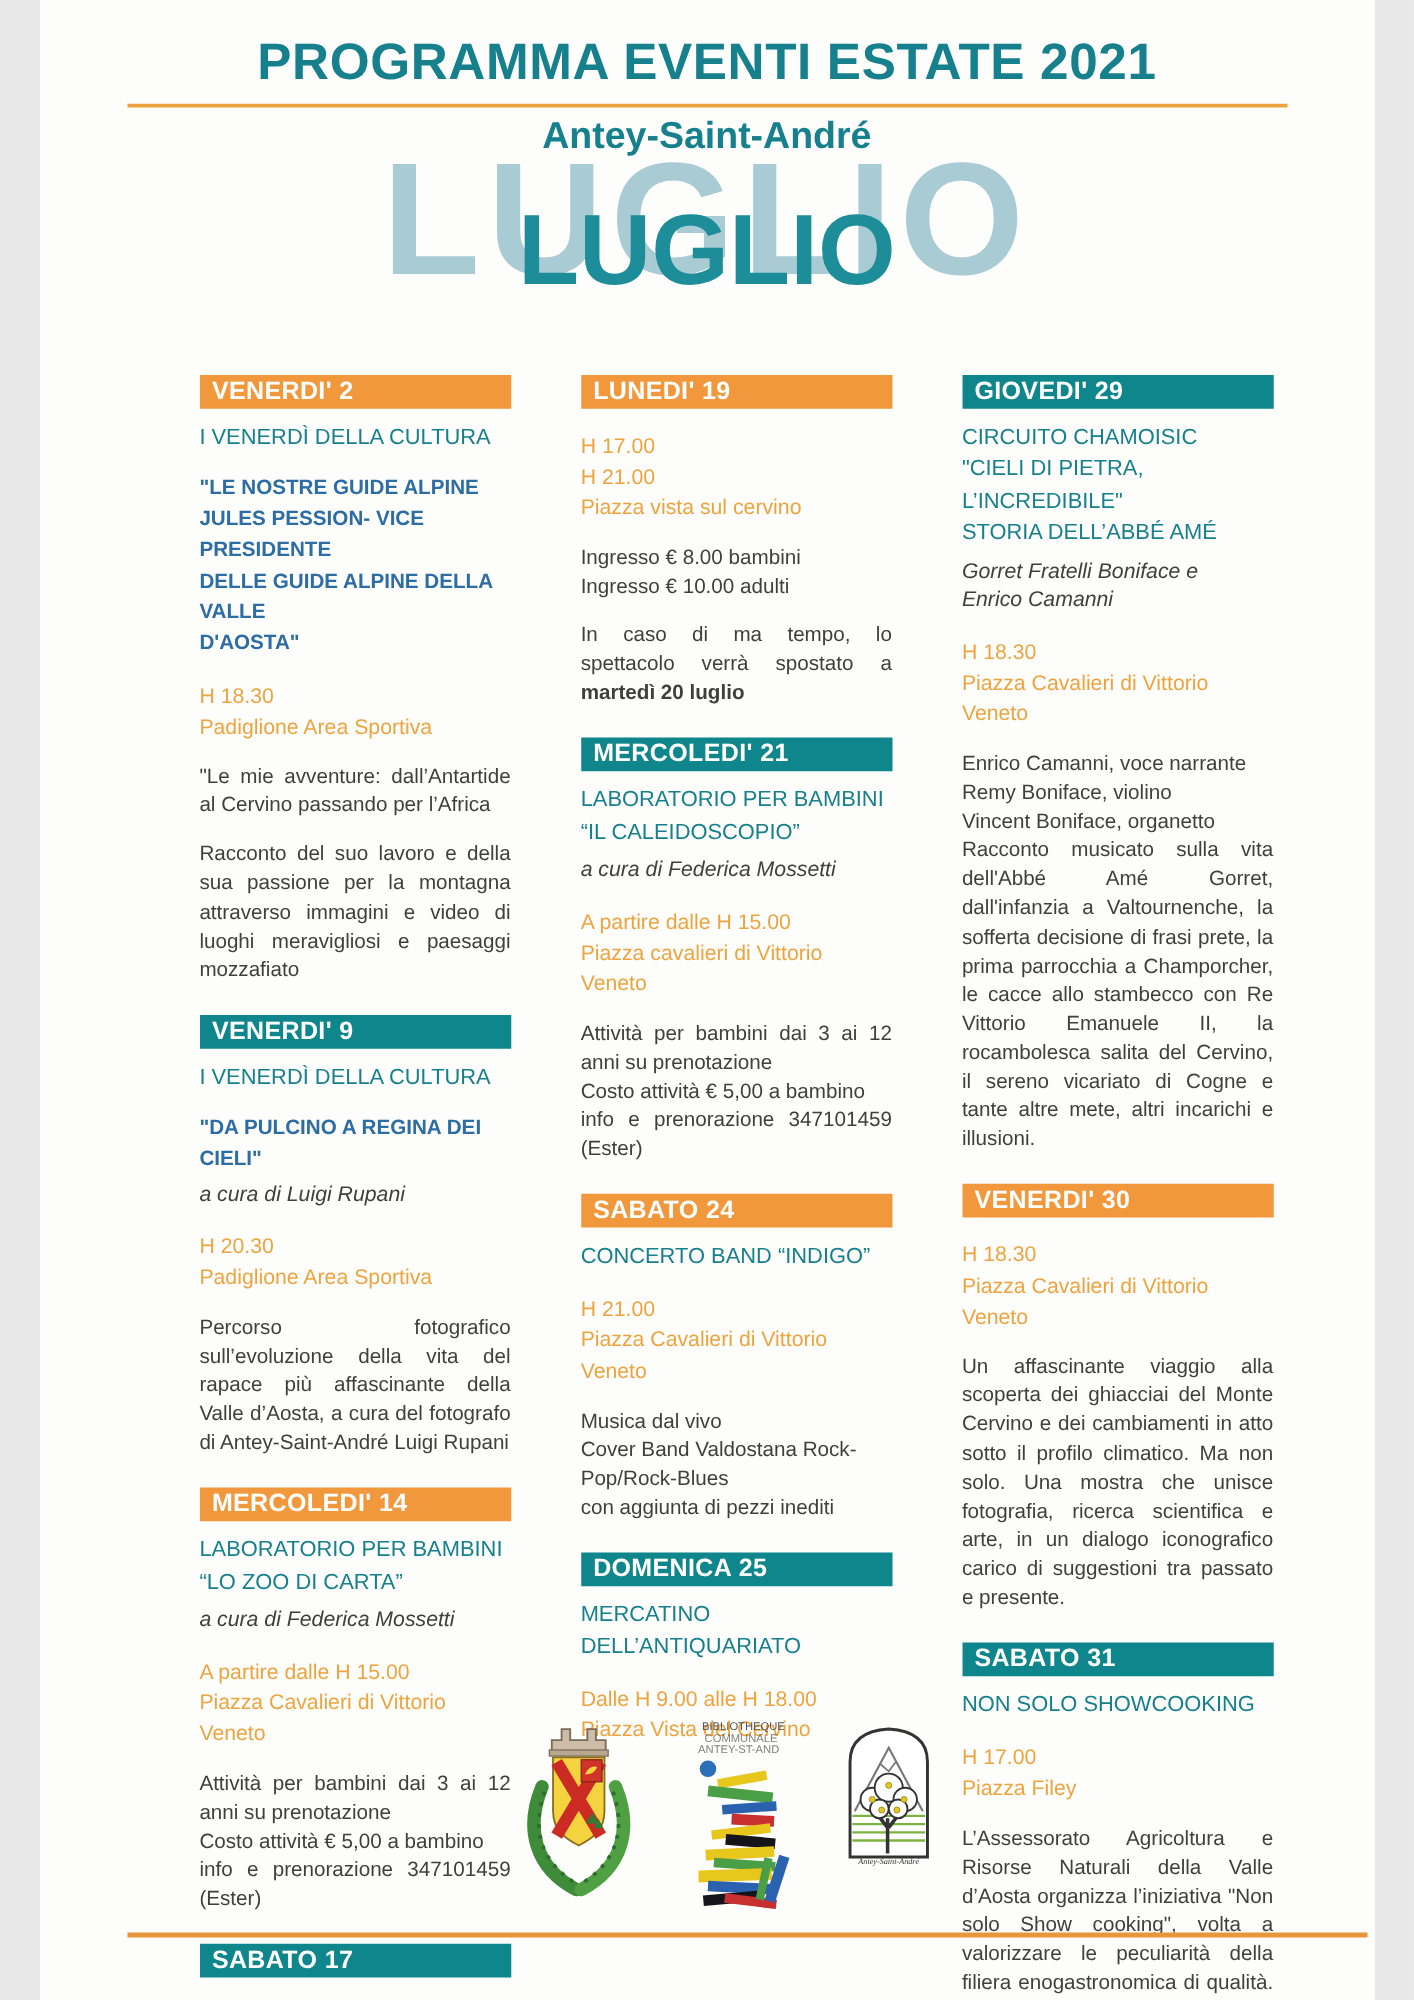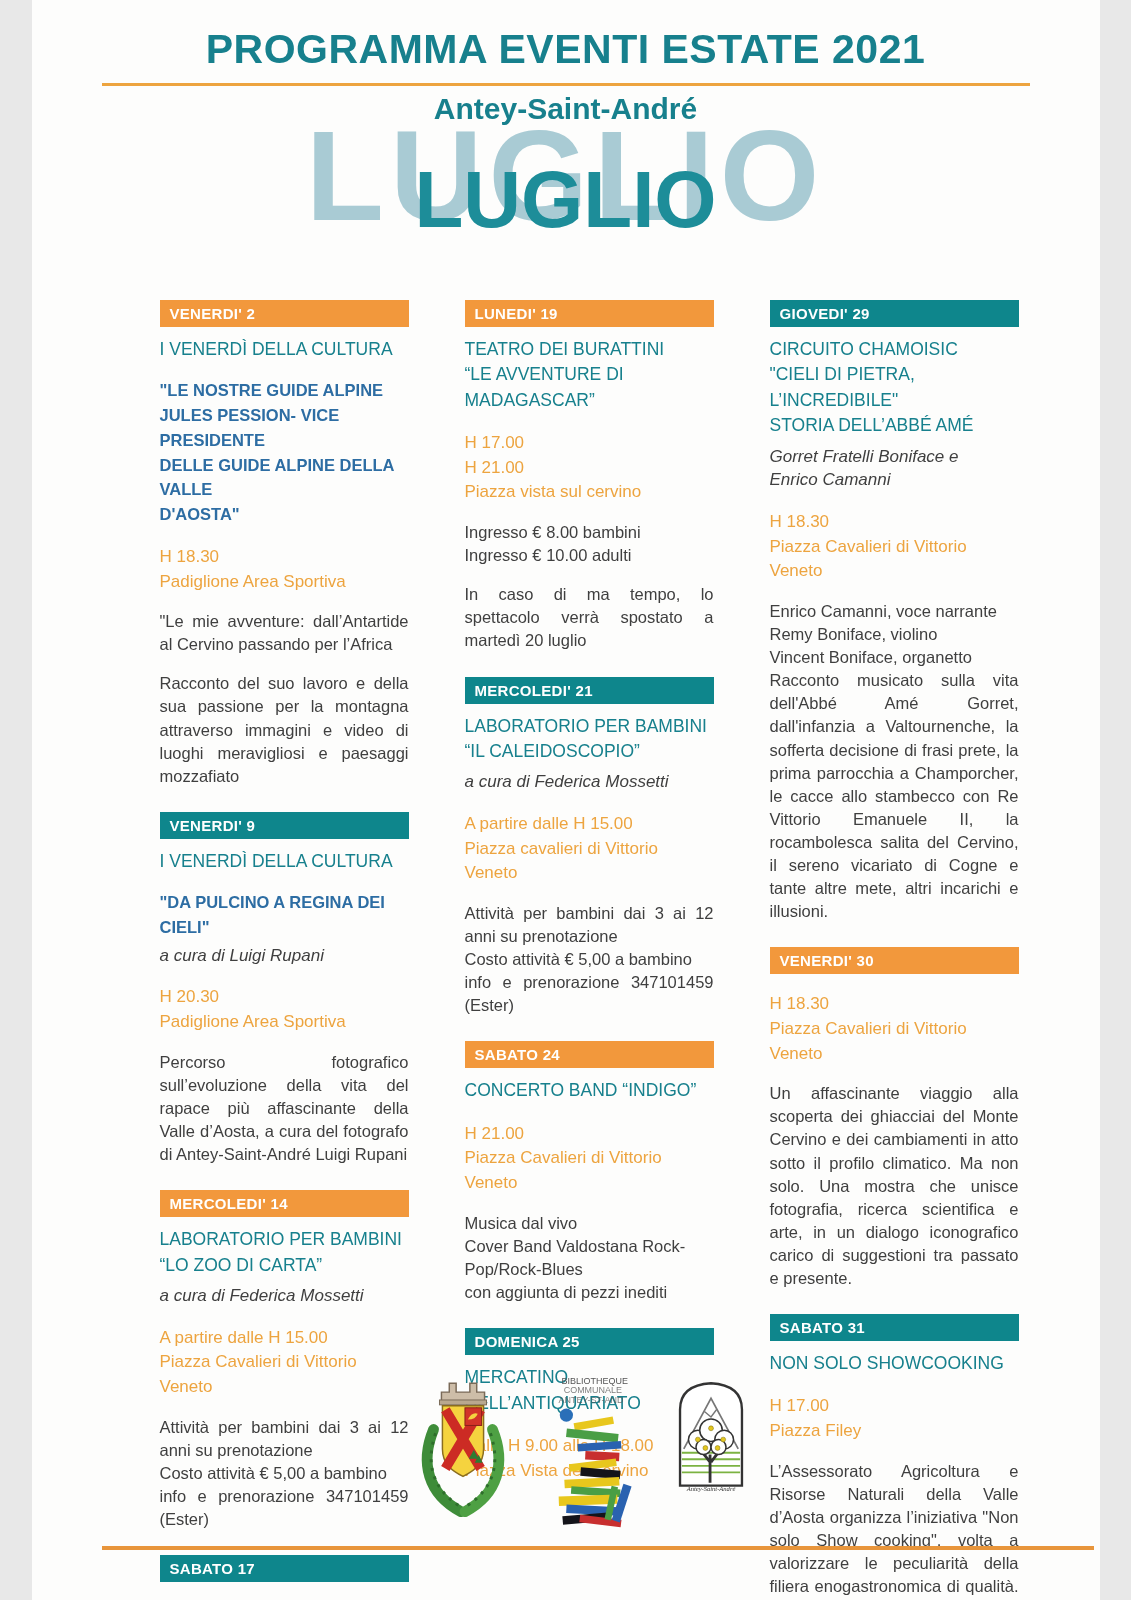--- a/index.html
+++ b/index.html
@@ -30,36 +30,36 @@
   }
   
   .columns{display:flex;gap:56px;margin:30px 0 0 128px;width:858px;}
   .column{width:249px;flex:0 0 249px;}
   .event{margin-bottom:24px;}
   .event-date{
     height:27px;display:flex;align-items:center;padding-left:10px;margin-bottom:10px;
   }
   .event-date.orange{background:#f2983c;}
   .event-date.teal{background:#0e868c;}
-  .event-date span{color:#ffffff;font-weight:bold;font-size:15px;letter-spacing:.3px;}
+  .event-date span{color:#ffffff;font-weight:bold;font-size:20px;letter-spacing:.3px;}
   .event-title{
     margin:0 0 6px;color:#17808d;font-size:17.5px;font-weight:normal;line-height:1.45;
     white-space:pre-line;
   }
   .event-subtitle{
     margin:16px 0 4px;color:#2d6da3;font-size:16.5px;font-weight:bold;line-height:1.5;
     white-space:pre-line;
   }
   .event-byline{margin:2px 0 0;color:#3f3f3f;font-size:17px;line-height:1.4;white-space:pre-line;font-style:italic;}
   .event-schedule{margin:18px 0 0;color:#eda43f;font-size:17px;line-height:1.45;white-space:pre-line;}
   .event-body{
     margin:16px 0 0;color:#3f3f3f;font-size:16.5px;line-height:1.4;
     text-align:justify;white-space:pre-line;
   }
-  .event-body b{font-weight:normal;}
+  .event-body b{font-weight:bold;}
   
   .logos{position:absolute;left:382px;top:1372px;display:flex;align-items:flex-start;gap:26px;}
   .bottom-rule{position:absolute;left:70px;top:1546px;width:992px;height:4px;background:#e8953b;}
   .logo{display:block;}
 </style>
 </head>
 <body>
 
 <div class="page">
 
@@ -117,23 +117,20 @@
           <div class="event-date teal">
             <span>SABATO 17</span>
           </div>
         </section>
       </div>
       <div class="column">
         <section class="event">
           <div class="event-date orange">
             <span>LUNEDI' 19</span>
           </div>
-          <h3 class="event-title">TEATRO DEI BURATTINI
-“LE AVVENTURE DI
-MADAGASCAR”</h3>
           <p class="event-schedule">H 17.00
 H 21.00
 Piazza vista sul cervino</p>
           <p class="event-body">Ingresso € 8.00 bambini
 Ingresso € 10.00 adulti</p>
           <p class="event-body">In caso di ma tempo, lo spettacolo verrà spostato a <b>martedì 20 luglio</b></p>
         </section>
         <section class="event">
           <div class="event-date teal">
             <span>MERCOLEDI' 21</span>

